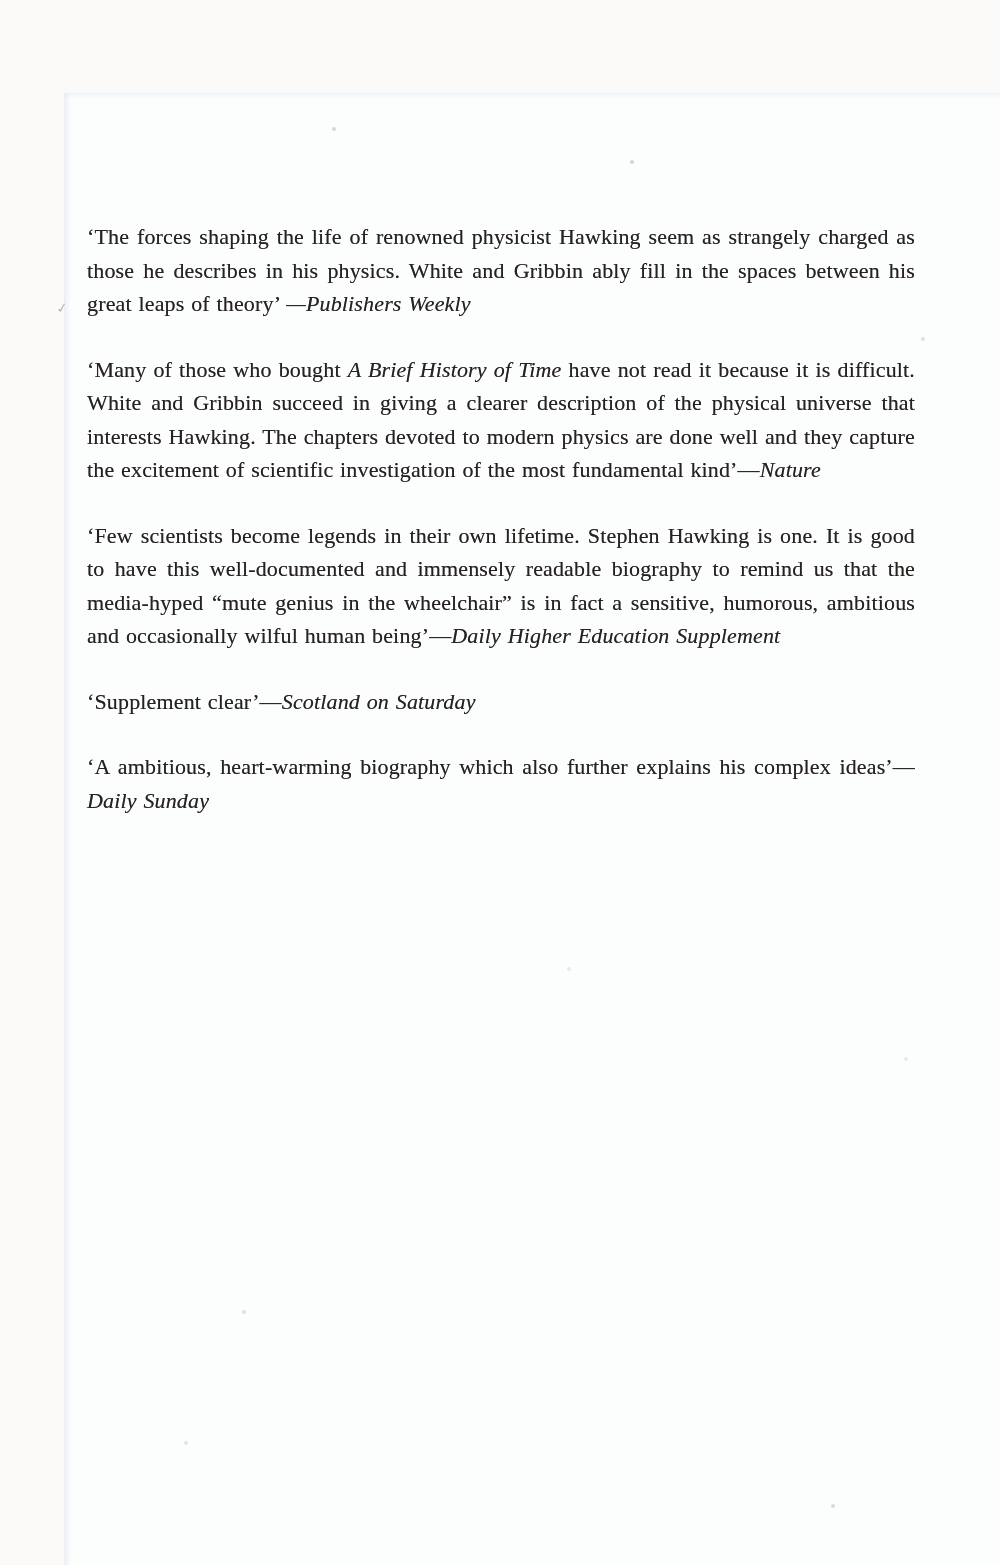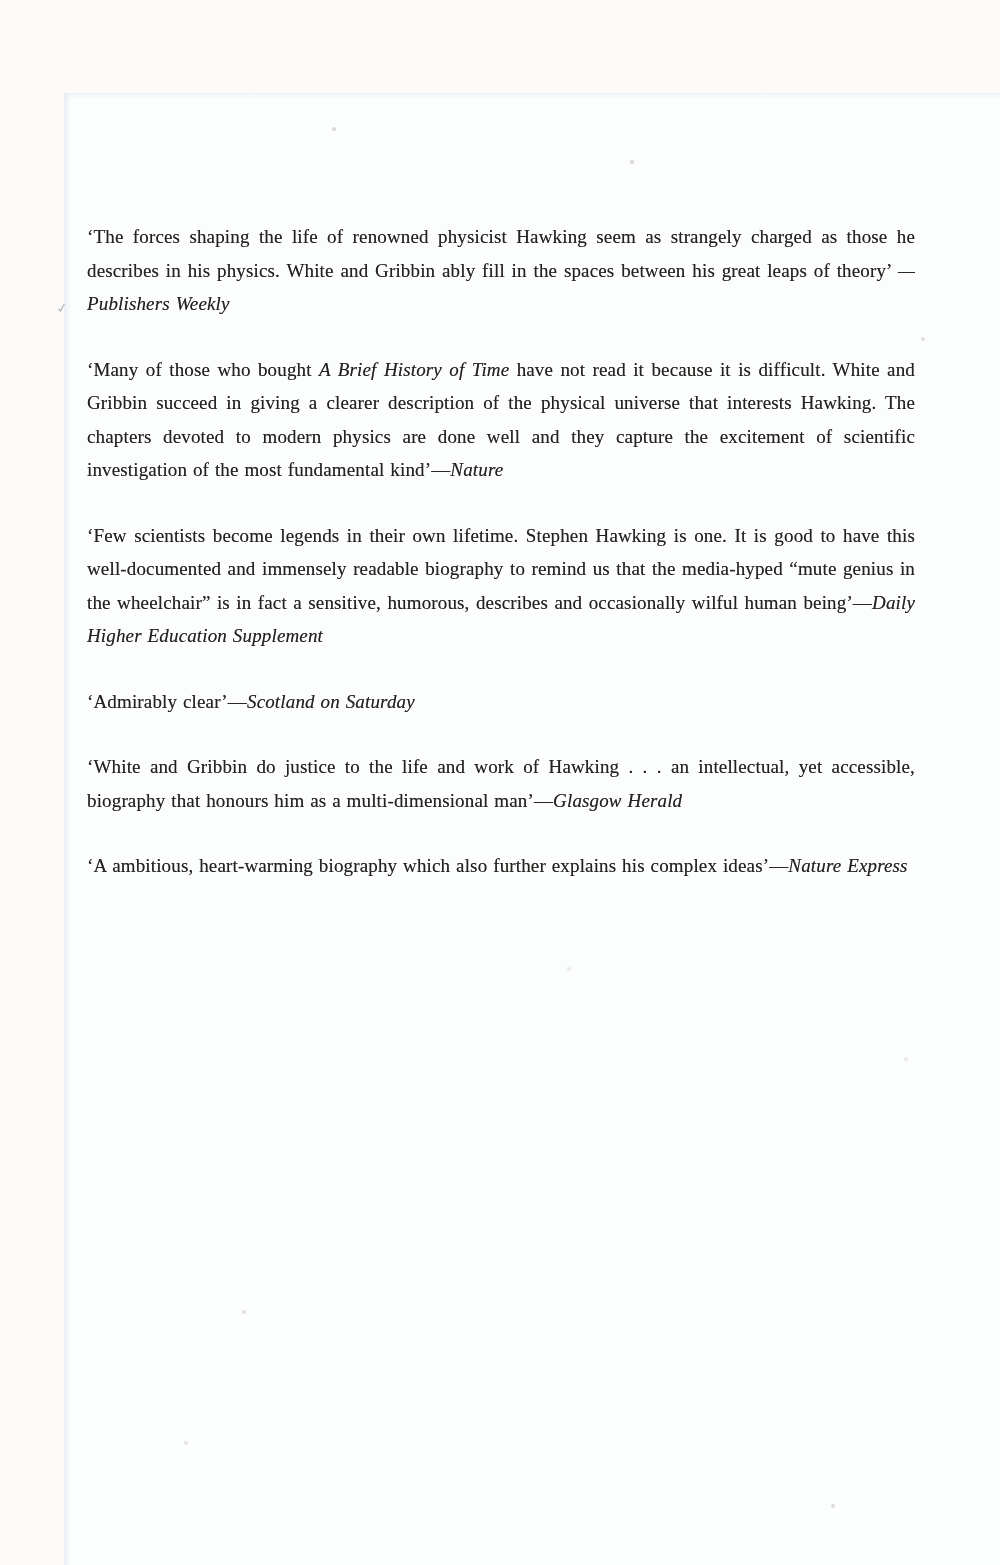--- a/index.html
+++ b/index.html
@@ -30,21 +30,21 @@
       linear-gradient(to bottom, rgba(224,230,238,0.45), rgba(252,253,253,0) 6px),
       var(--sheet);
   }
   .text-block{
     position:absolute;
     left:87px;top:220px;
     width:828px;
   }
   .quote{
     margin:0 0 32px 0;
-    font-size:19px;
+    font-size:22px;
     line-height:33.5px;
     color:var(--ink);
     text-align:justify;
     letter-spacing:0.15px;
     word-spacing:0.05em;
     text-shadow:0 0 0.6px rgba(38,34,32,0.55);
     hyphens:none;
   }
   .quote .italic{font-style:italic;}
   
@@ -76,18 +76,17 @@
 </head>
 <body>
 
 <div class="scan">
   <div class="page-sheet"></div>
   <div class="specks"></div>
   <span class="pencil-mark">✓</span>
   <main class="text-block">
       <p class="quote"><span>‘The forces shaping the life of renowned physicist Hawking seem as strangely charged as those he describes in his physics. White and Gribbin ably fill in the spaces between his great leaps of theory’ </span><span class="italic">—Publishers Weekly</span></p>
       <p class="quote"><span>‘Many of those who bought </span><span class="italic">A Brief History of Time</span><span> have not read it because it is difficult. White and Gribbin succeed in giving a clearer description of the physical universe that interests Hawking. The chapters devoted to modern physics are done well and they capture the excitement of scientific investigation of the most fundamental kind’—</span><span class="italic">Nature</span></p>
-      <p class="quote"><span>‘Few scientists become legends in their own lifetime. Stephen Hawking is one. It is good to have this well-documented and immensely readable biography to remind us that the media-hyped “mute genius in the wheelchair” is in fact a sensitive, humorous, describes and occasionally wilful human being’—</span><span class="italic">Daily Higher Education Supplement</span></p>
-      <p class="quote"><span>‘Admirably clear’—</span><span class="italic">Scotland on Saturday</span></p>
-      <p class="quote"><span>‘White and Gribbin do justice to the life and work of Hawking&nbsp;.&nbsp;.&nbsp;. an intellectual, yet accessible, biography that honours him as a multi-dimensional man’—</span><span class="italic">Glasgow Herald</span></p>
-      <p class="quote"><span>‘A ambitious, heart-warming biography which also further explains his complex ideas’—</span><span class="italic">Nature Express</span></p>
+      <p class="quote"><span>‘Few scientists become legends in their own lifetime. Stephen Hawking is one. It is good to have this well-documented and immensely readable biography to remind us that the media-hyped “mute genius in the wheelchair” is in fact a sensitive, humorous, ambitious and occasionally wilful human being’—</span><span class="italic">Daily Higher Education Supplement</span></p>
+      <p class="quote"><span>‘Supplement clear’—</span><span class="italic">Scotland on Saturday</span></p>
+      <p class="quote"><span>‘A ambitious, heart-warming biography which also further explains his complex ideas’—</span><span class="italic">Daily Sunday</span></p>
     </main>
 </div>
 
 </body></html>

